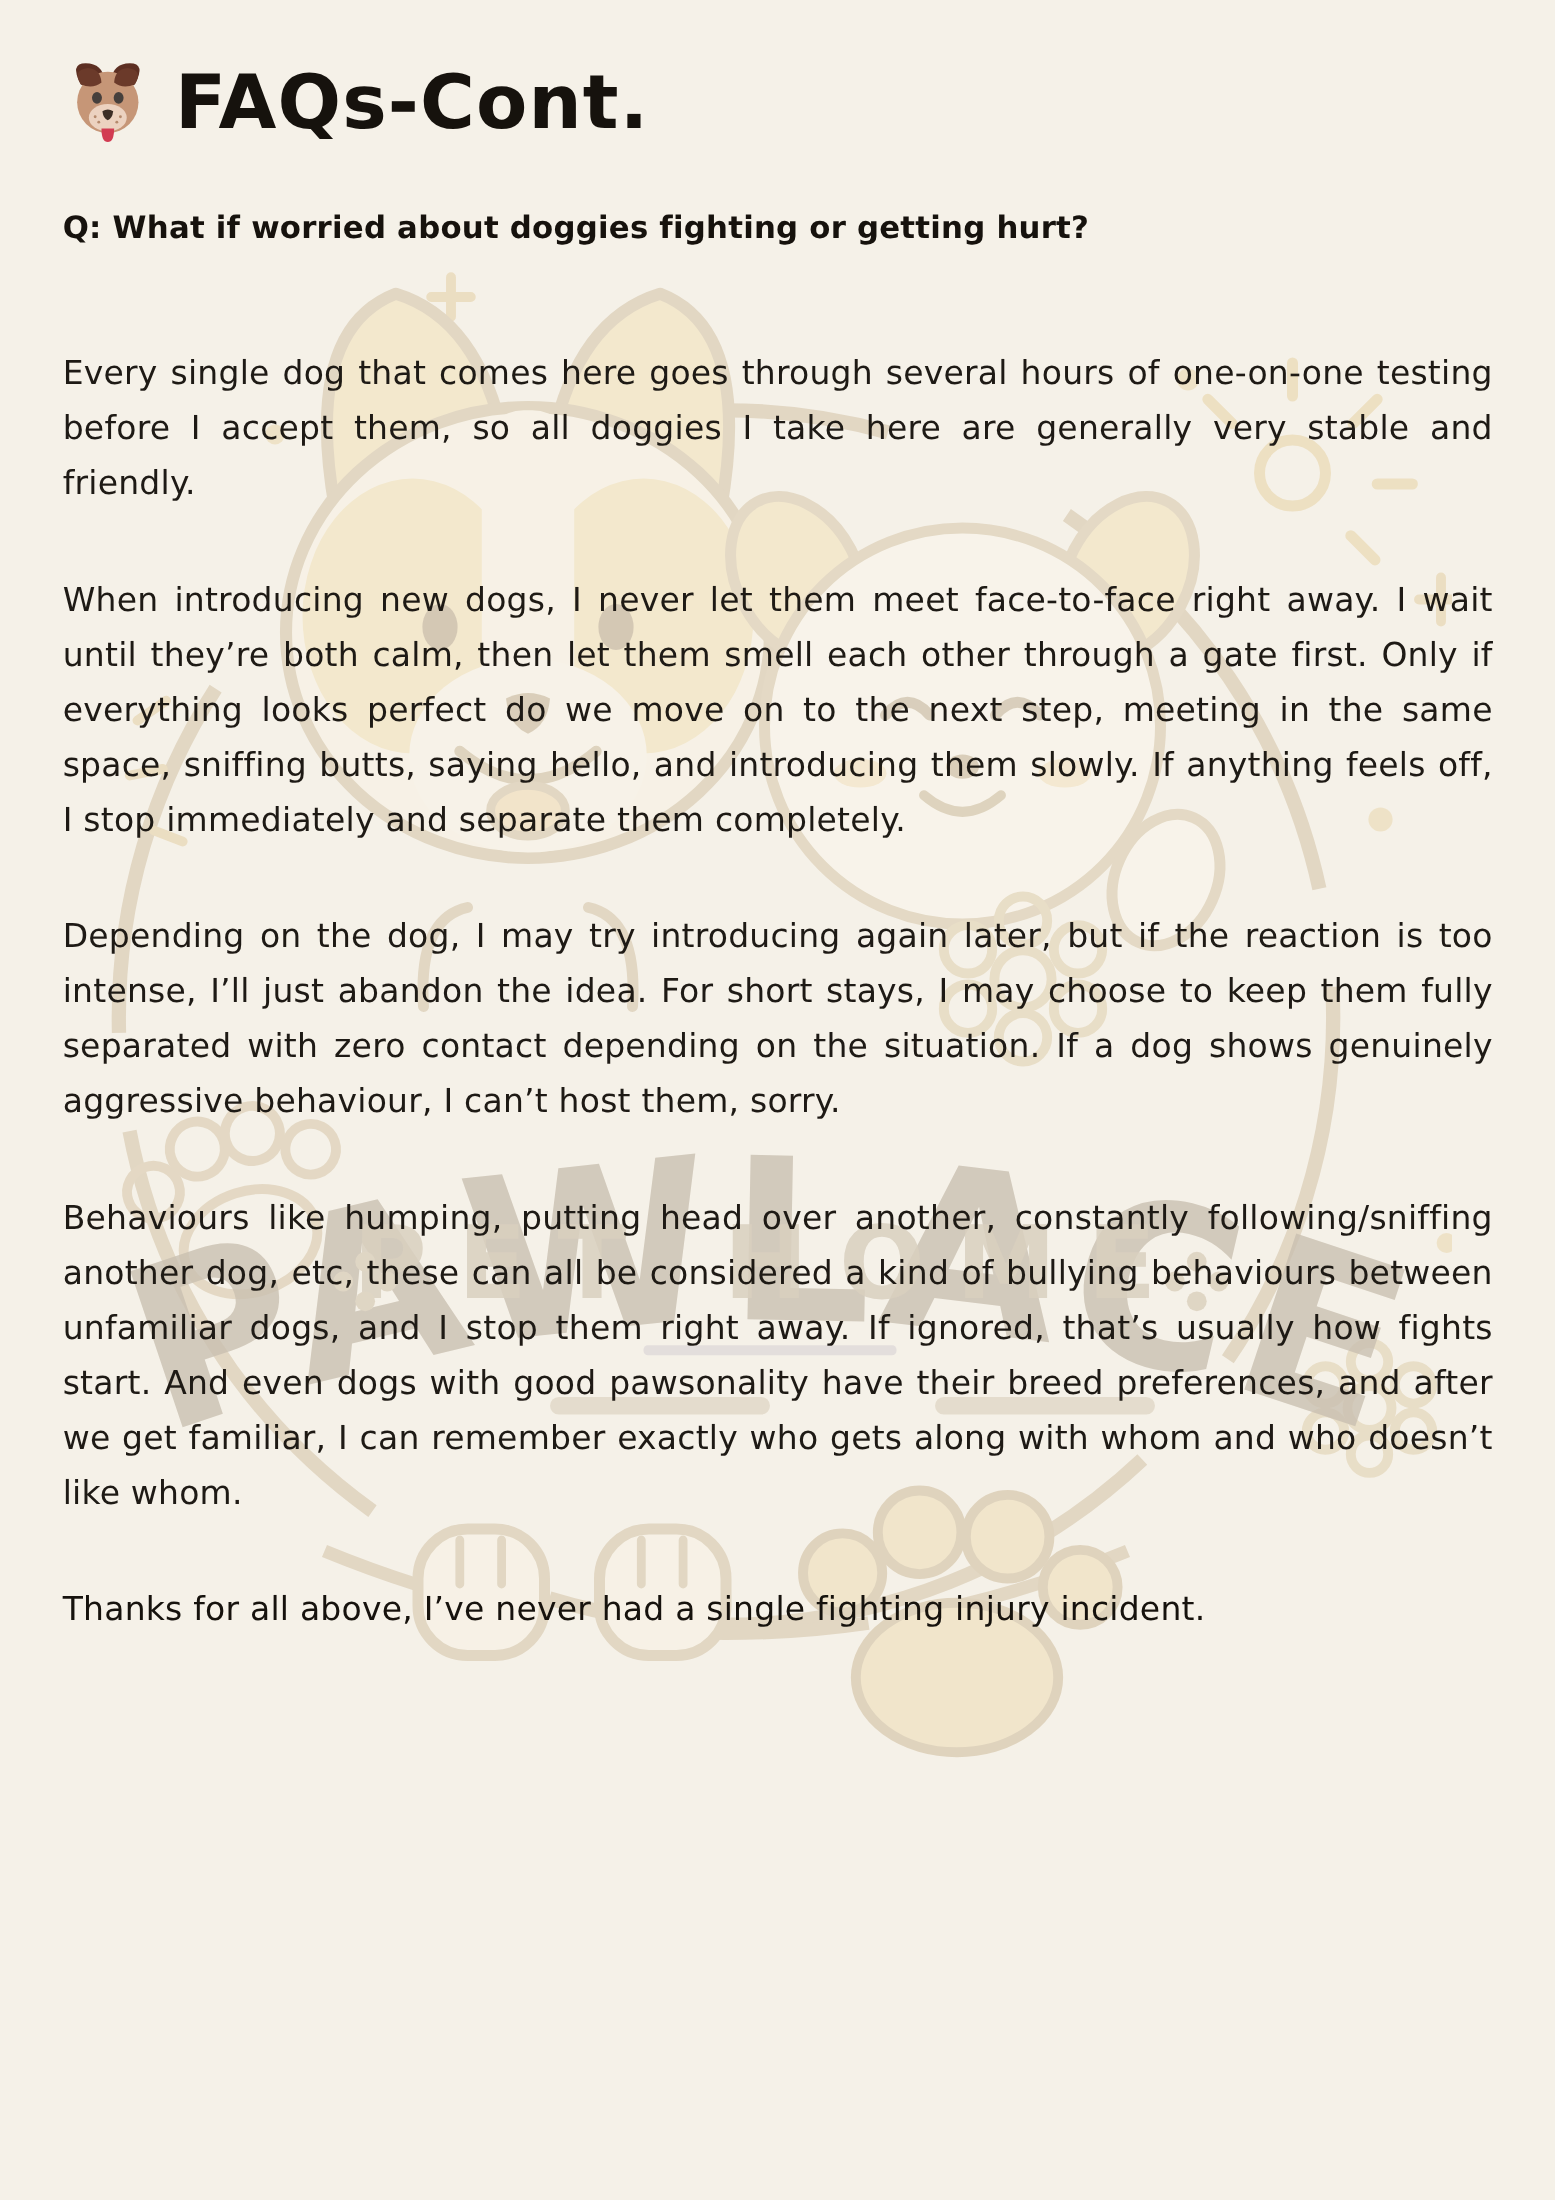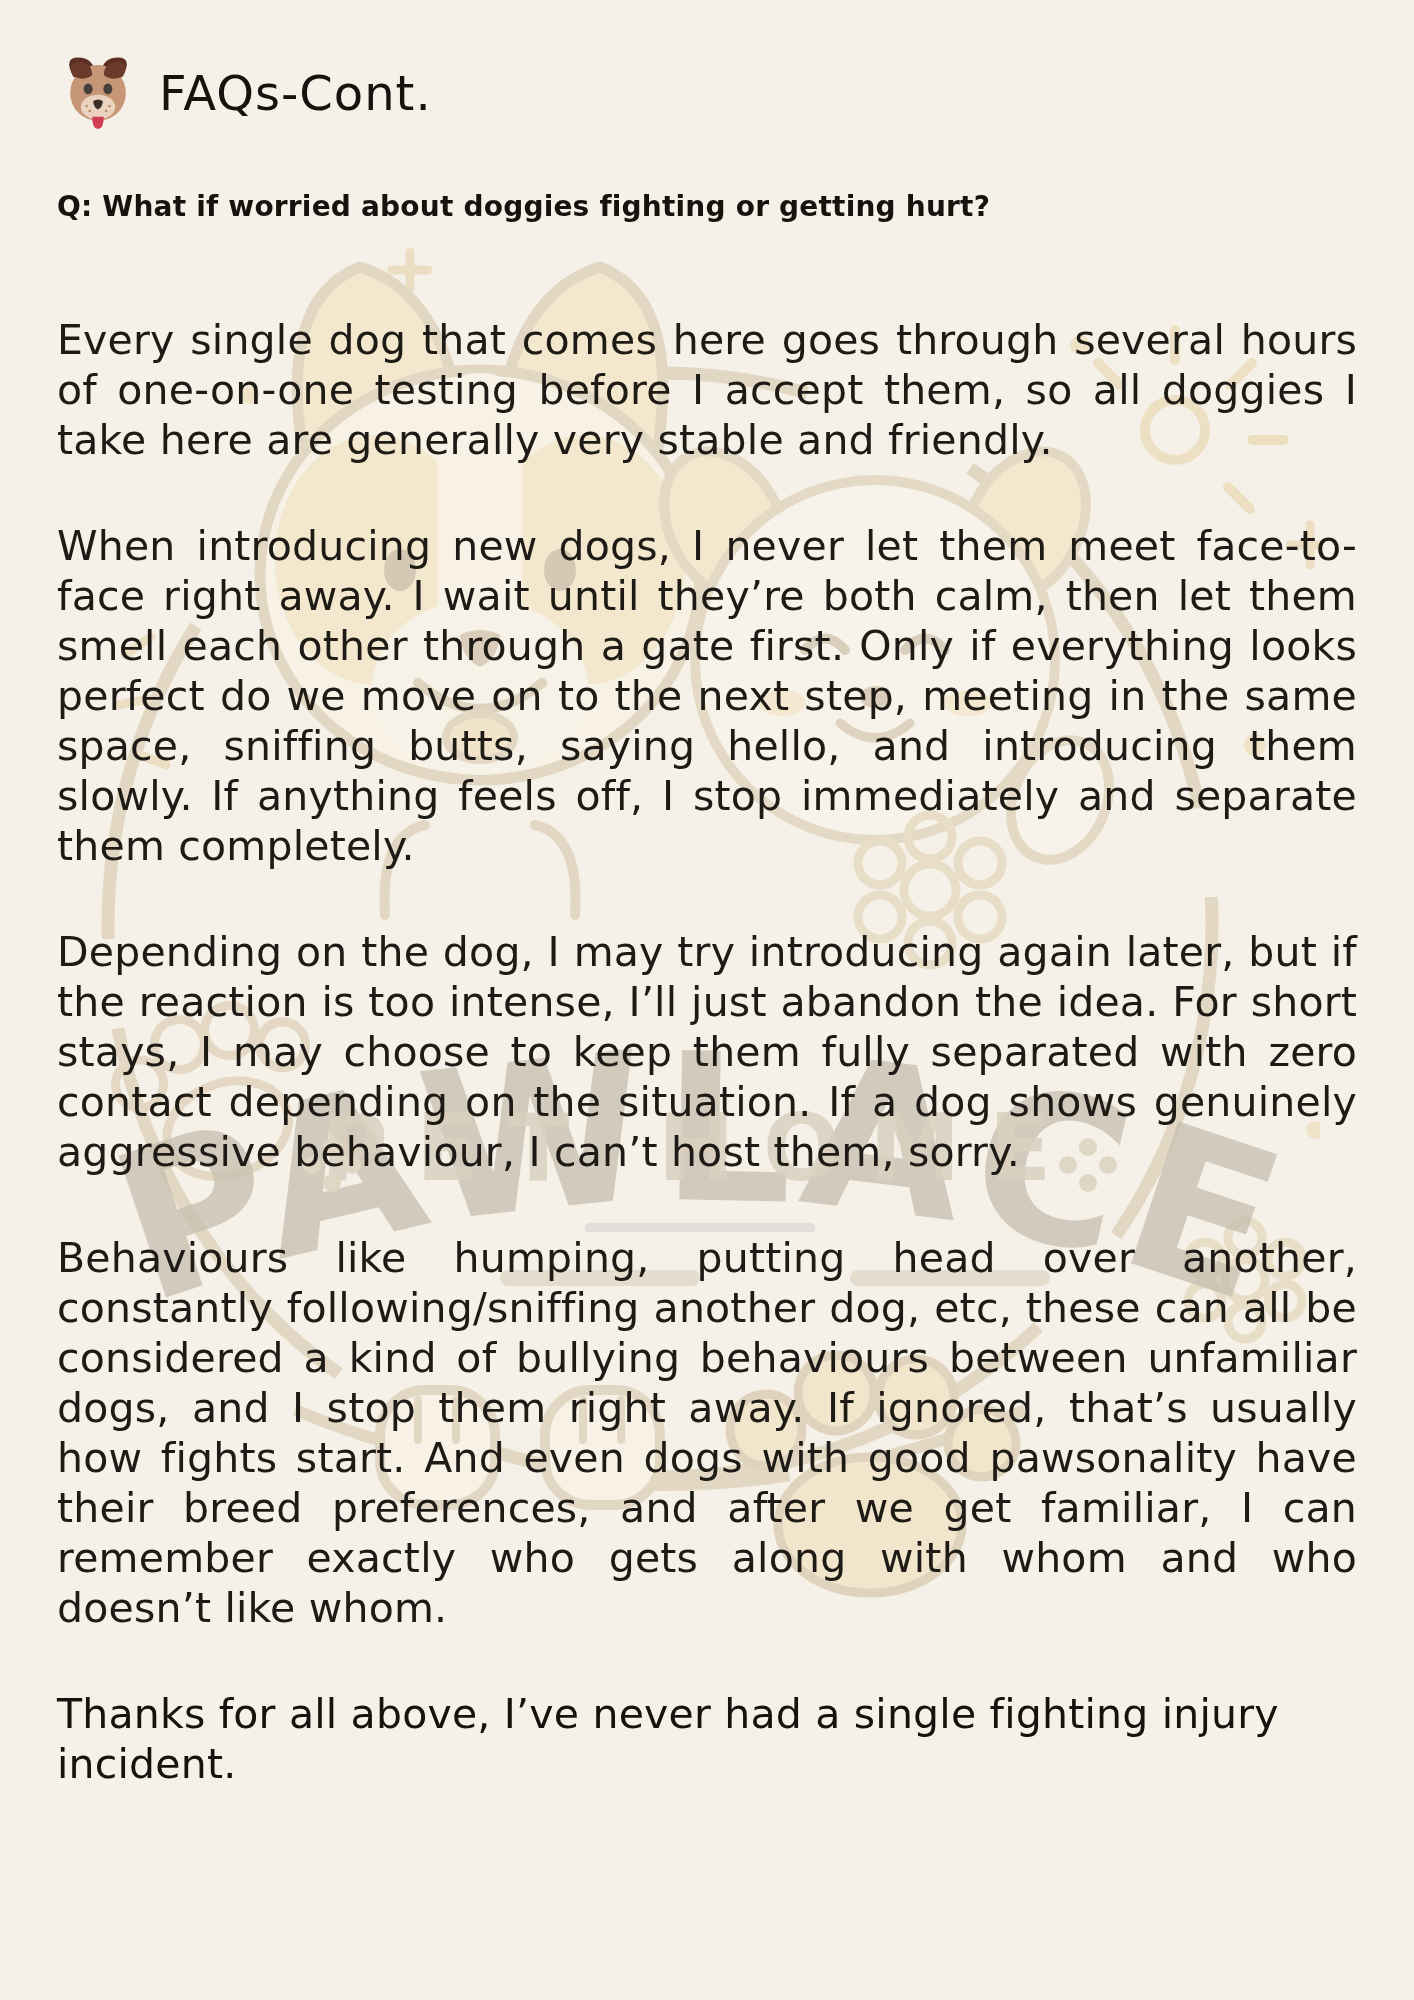--- a/index.html
+++ b/index.html
@@ -12,27 +12,27 @@
     overflow:hidden;
   }
   .watermark{
     position:absolute;left:80px;top:225px;width:1240px;height:1560px;
     pointer-events:none;
   }
   .content{position:relative;padding:52px 57px 0 57px;z-index:2;}
   .title-row{display:flex;align-items:center;gap:20px;margin-bottom:56px;}
   .dog-icon{width:82px;height:82px;flex:0 0 auto;}
   h1.page-title{
-    font-size:48px;font-weight:400;margin:0;letter-spacing:1px;color:#16120d;
+    font-size:68px;font-weight:700;margin:0;letter-spacing:1px;color:#16120d;
   }
   .question{
     font-size:28px;font-weight:700;margin:0 0 92px 0;color:#16120d;letter-spacing:.2px;
   }
   p.body{
-    font-size:41px;line-height:50px;margin:0 0 56px 0;
+    font-size:30px;line-height:50px;margin:0 0 56px 0;
     text-align:justify;letter-spacing:.2px;
   }
   p.closing{font-weight:400;margin-bottom:0;text-align:left;color:#16120d;}
 </style>
 </head>
 <body>
 
 <svg class="watermark" viewBox="0 0 1240 1560" aria-hidden="true">
   <g opacity="0.42">
 

